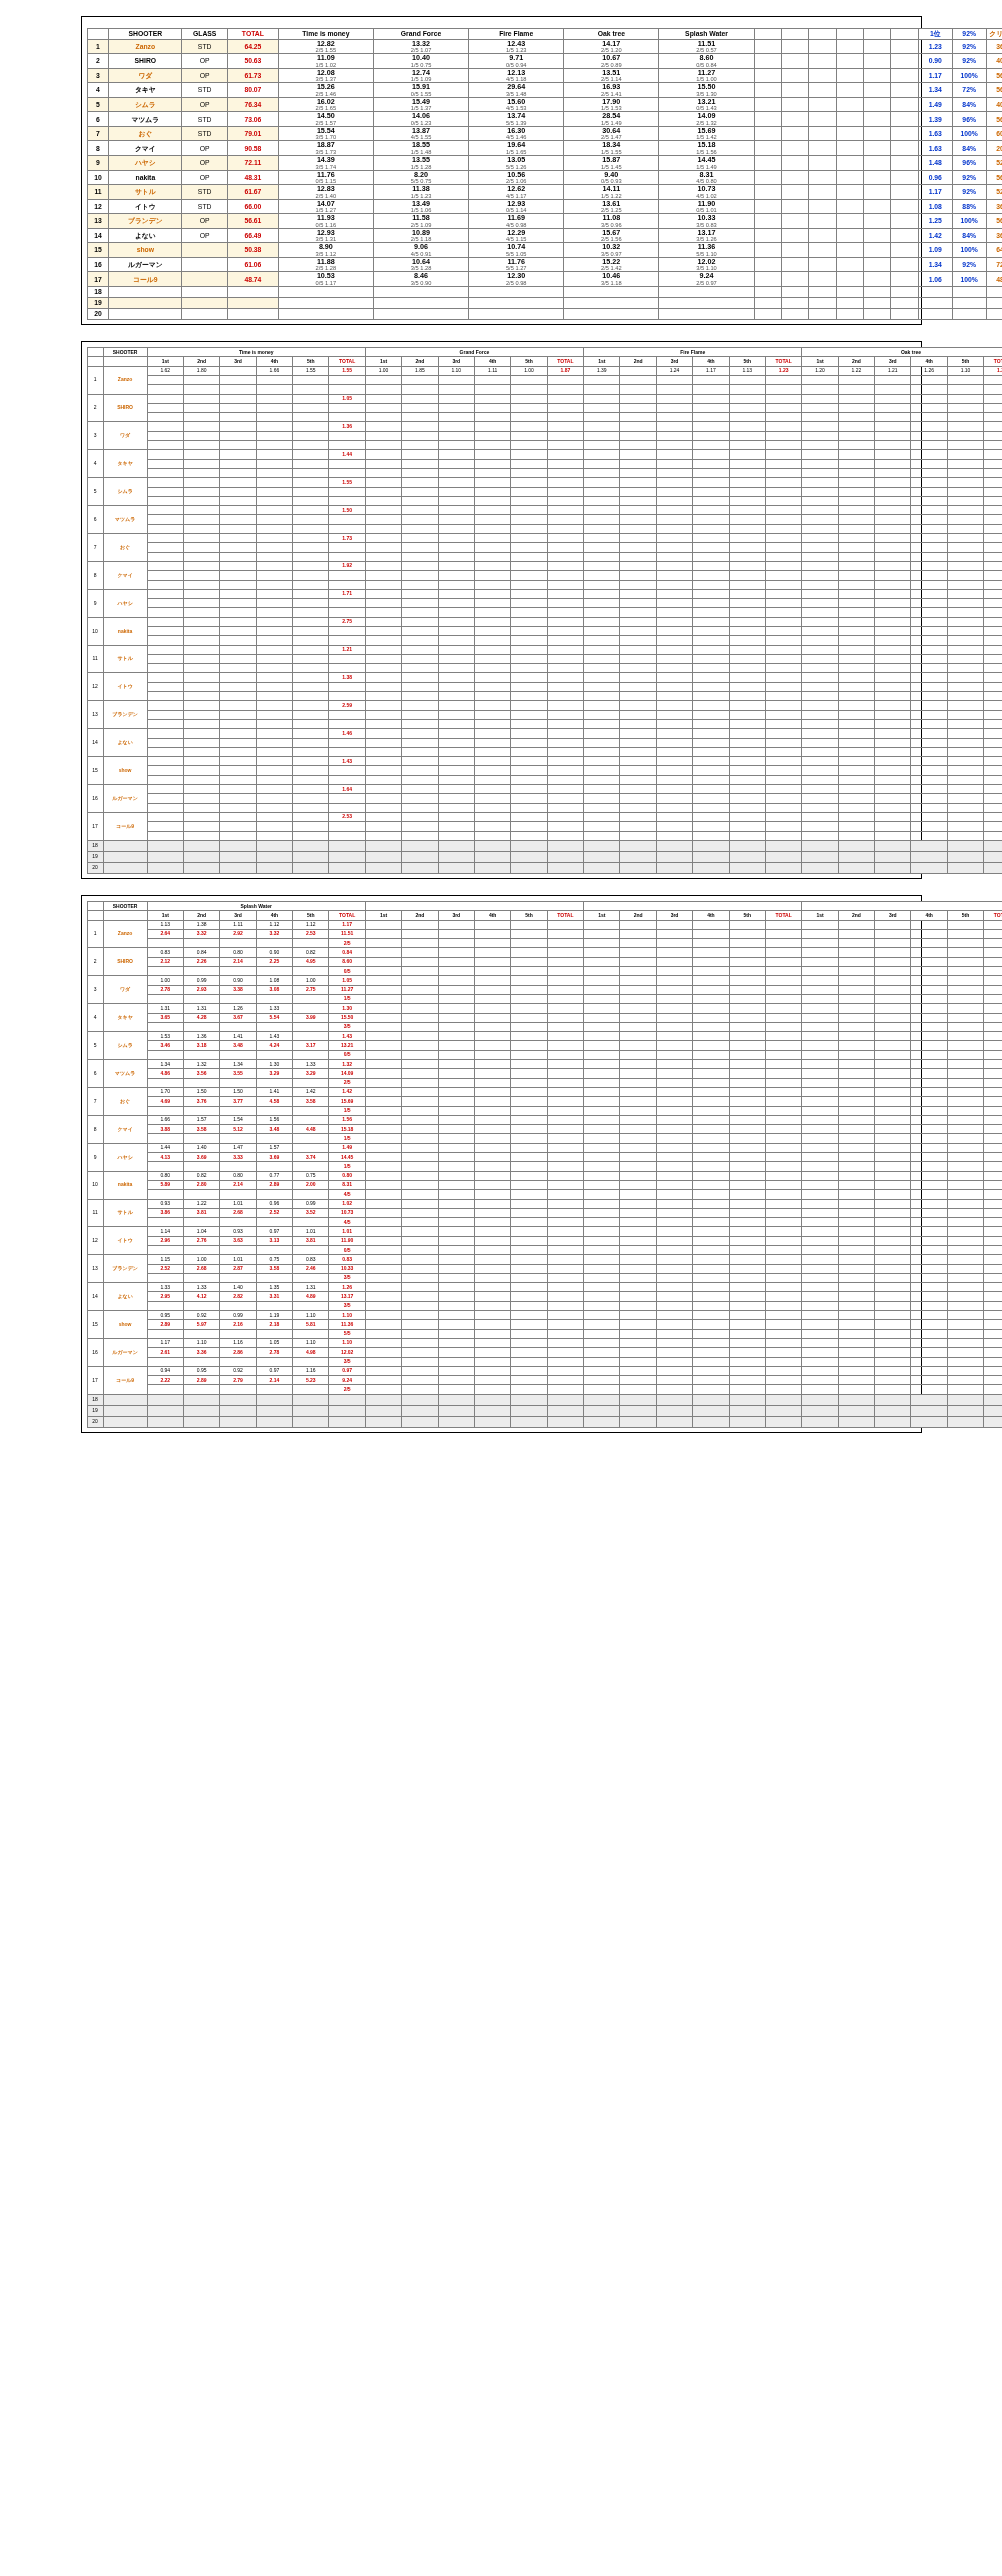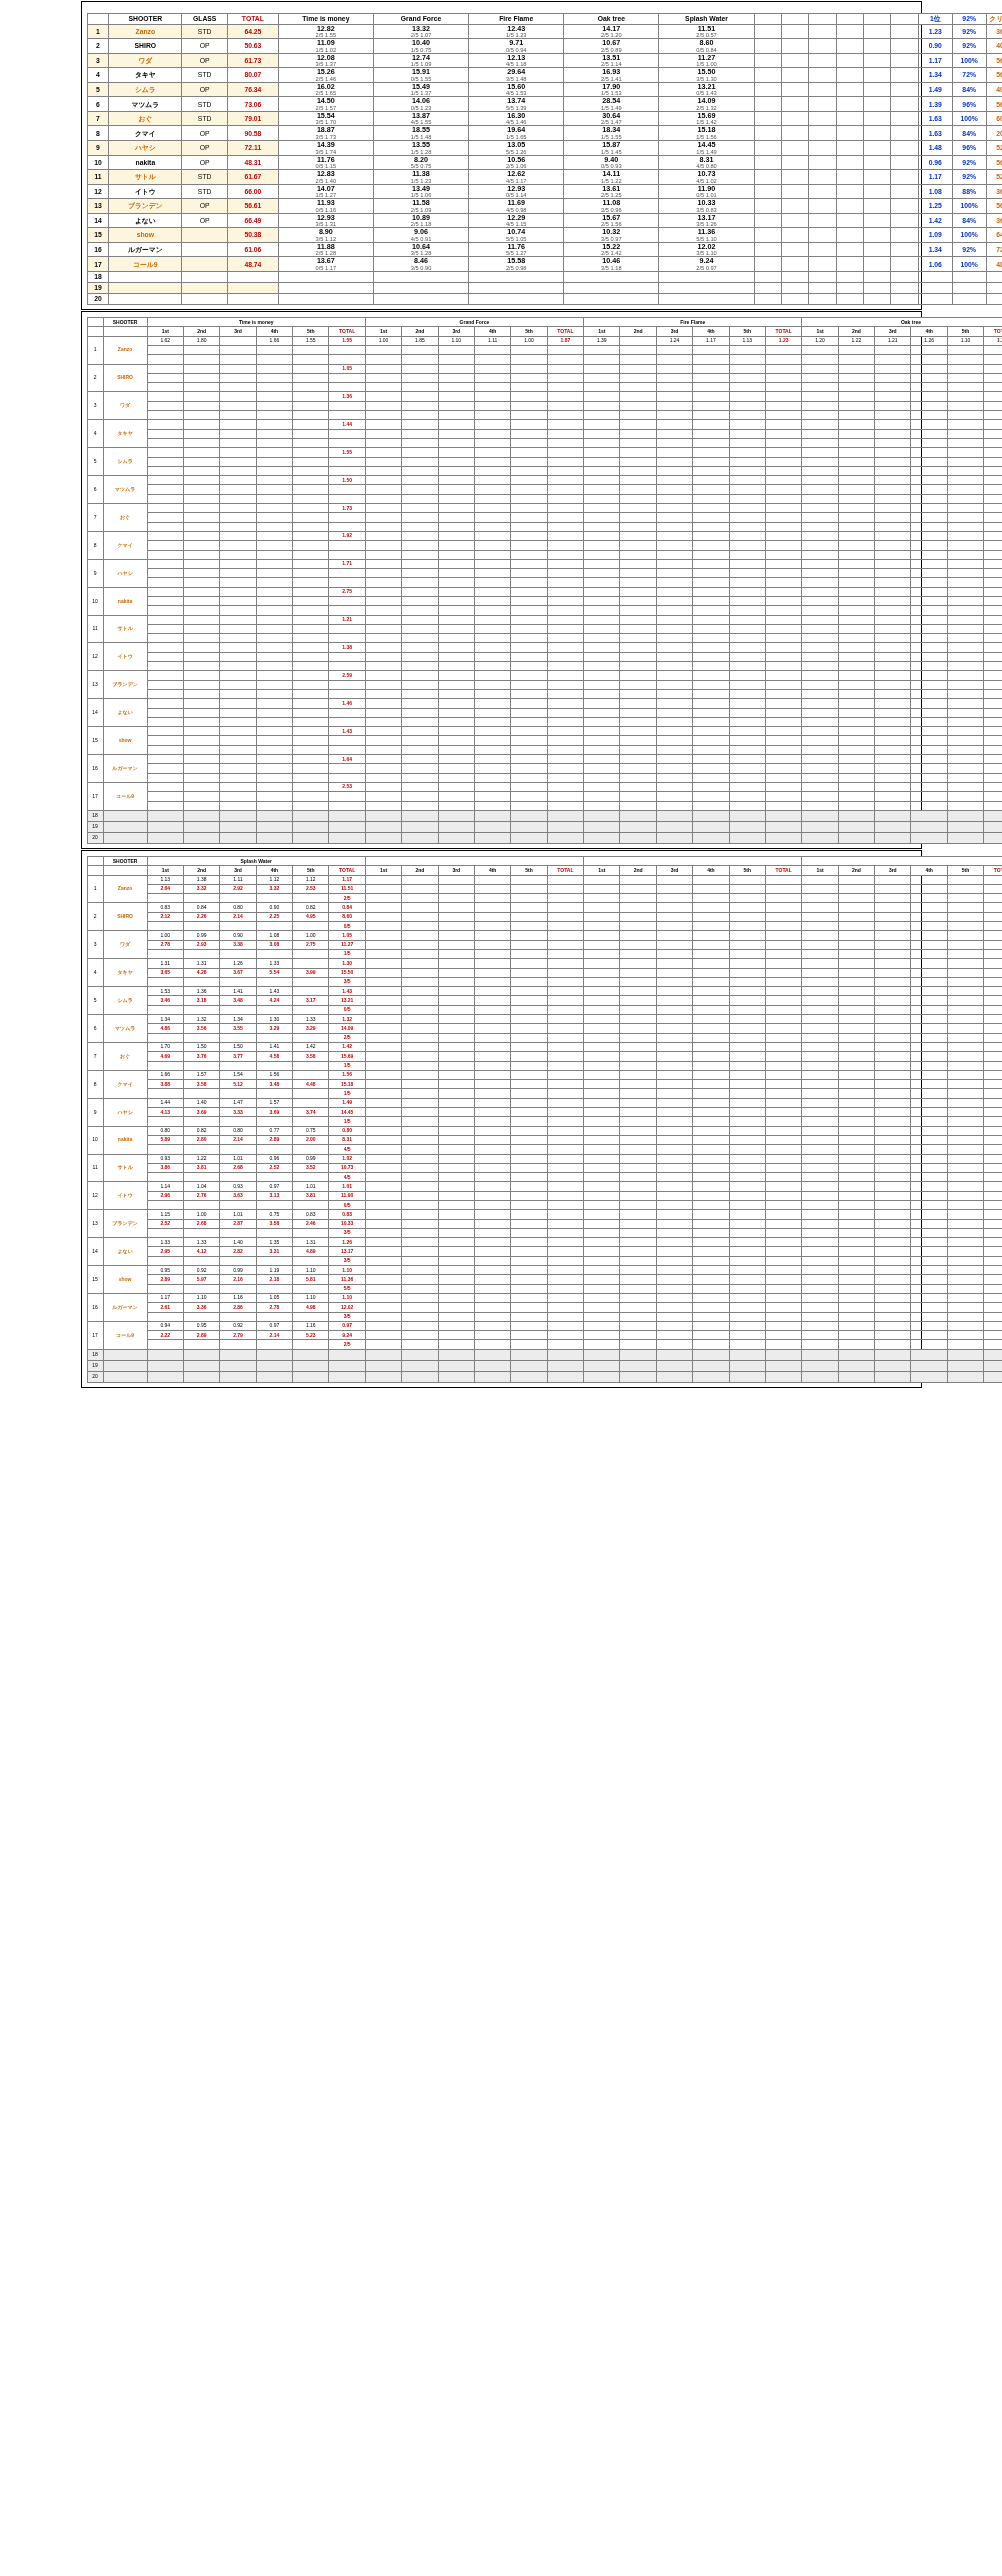--- a/index.html
+++ b/index.html
@@ -32,21 +32,21 @@
   .det{width:934px;margin:0 auto;table-layout:fixed;font-size:5px;}
   .det th{font-size:5px;font-weight:bold;height:8.3px;background:#ffffff;}
   .det td{height:8.3px;font-size:5px;}
   .d-idx{width:15px;}
   .d-name{width:43px;font-weight:bold;}
   .d-cell{width:20.5px;}
   .d-tot{width:23px;color:#cc0000;font-weight:bold;}
   .d-sub{color:#777;font-size:4.6px;}
   .dname-hl{color:#cc6600;}
   .grayrow td{background:#ececec;height:10px;}
-  .wrap{border:0.8px solid #000;padding:4.6px;margin:1px auto;width:841px;box-sizing:border-box;background:#fff;}
+  .wrap{border:0.8px solid #000;padding:4.6px;margin:16px auto;width:841px;box-sizing:border-box;background:#fff;}
 </style>
 </head>
 <body>
 
 <div class="page">
 
   <div class="wrap">
   <table id="t1">
     <colgroup>
       <col class="t1-idx">
@@ -650,29 +650,29 @@
             <td class="t1-r1">1.34</td>
             <td class="t1-r2">92%</td>
             <td class="t1-r3">72%</td>
           </tr>
           <tr>
             <td class="t1-idx hl">17</td>
             <td class="t1-name hlname">コール9</td>
             <td class="t1-class hl"></td>
             <td class="t1-total hl">48.74</td>
             <td>
-              <span class="two big">13.67</span>
+              <span class="two big">10.53</span>
               <span class="two sub">0/5    1.17</span>
             </td>
             <td>
               <span class="two big">8.46</span>
               <span class="two sub">3/5    0.90</span>
             </td>
             <td>
-              <span class="two big">15.58</span>
+              <span class="two big">12.30</span>
               <span class="two sub">2/5    0.98</span>
             </td>
             <td>
               <span class="two big">10.46</span>
               <span class="two sub">3/5    1.18</span>
             </td>
             <td>
               <span class="two big">9.24</span>
               <span class="two sub">2/5    0.97</span>
             </td>

